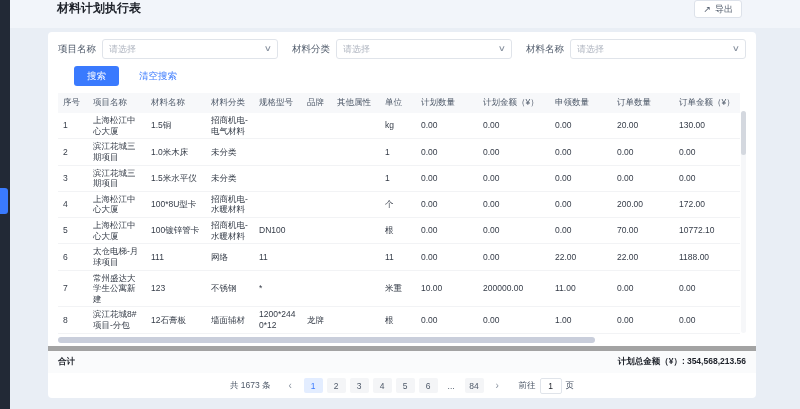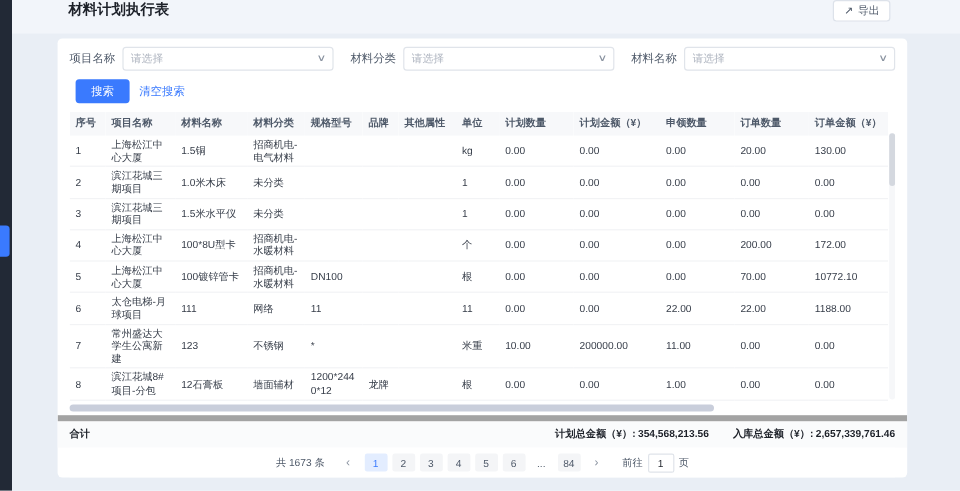--- a/index.html
+++ b/index.html
@@ -26,29 +26,29 @@
     box-sizing:border-box;padding:7px 10px 0;display:flex;flex-direction:column;overflow:hidden;}
   
   .filters{display:flex;gap:14px;flex:none;}
   .filter-group{display:flex;align-items:center;flex:1;gap:6px;min-width:0;}
   .filter-label{font-size:9.5px;color:#4e5969;white-space:nowrap;}
   .filter-select{flex:1;height:20px;border:1px solid #e0e4ea;border-radius:3px;background:#fff;
     display:flex;align-items:center;justify-content:space-between;padding:0 6px;cursor:pointer;min-width:0;box-sizing:border-box;}
   .placeholder{color:#b0b6c1;font-size:9px;white-space:nowrap;overflow:hidden;}
   .chevron{color:#8a93a0;font-size:8px;line-height:1;transform:scaleX(1.4);}
   
-  .actions{display:flex;align-items:center;gap:0;margin:7px 5px;flex:none;font-family:Liberation Mono, monospace;}
+  .actions{display:flex;align-items:center;gap:12px;margin:7px 16px;flex:none;font-family:Liberation Mono, monospace;}
   .btn-primary{background:var(--primary,#3a7afe);color:#fff;border:none;border-radius:3px;
     font-size:9.5px;height:20px;padding:0 13px;cursor:pointer;font-family:inherit;}
   .btn-text{background:transparent;color:var(--primary,#3a7afe);border:none;
     font-size:9.5px;height:20px;padding:0 8px;cursor:pointer;font-family:inherit;}
   
   .table-wrap{flex:1;overflow:hidden;position:relative;}
   table{border-collapse:collapse;table-layout:fixed;width:682px;}
-  thead th{background:#f7f8fa;font-size:8.5px;color:#4e5969;font-weight:bold;text-align:left;
+  thead th{background:#f7f8fa;font-size:8.5px;color:#4e5969;font-weight:normal;text-align:left;
     padding:4px 5px;white-space:nowrap;overflow:hidden;}
   tbody td{font-size:8.5px;color:#353c48;padding:2px 5px;border-bottom:1px solid #f2f3f5;
     line-height:1.25;word-break:break-all;height:20px;vertical-align:middle;}
   .v-scroll{position:absolute;right:0;top:18px;bottom:2px;width:5px;background:#f6f7f9;border-radius:3px;}
   .v-thumb{width:5px;height:44px;background:#d4d8df;border-radius:3px;}
   
   .h-scroll{height:8px;margin:1px 0 2px;position:relative;flex:none;}
   .h-thumb{position:absolute;left:0;top:1px;width:78%;height:6px;background:#c9cedb;border-radius:3px;cursor:grab;}
   
   .summary{display:flex;align-items:center;height:22px;background:#fafbfc;border-top:5px solid #a3a3a3;
@@ -296,21 +296,20 @@
   </div>
 
   <div class="h-scroll">
     <div class="h-thumb"></div>
   </div>
 
   <div class="summary">
     <span class="summary-label">合计</span>
     <div class="summary-items">
         <span class="summary-item"><span class="lab">计划总金额（¥）:</span><span class="val">354,568,213.56</span></span>
-        <span class="summary-item"><span class="lab">入库总金额（¥）:</span><span class="val">2,657,339,761.46</span></span>
       </div>
   </div>
 
   <div class="pagination">
     <span class="total-text">共 1673 条</span>
     <span class="page-btn page-arrow">‹</span>
     <span class="pages">
         <span class="page-btn active">1</span>
         <span class="page-btn">2</span>
         <span class="page-btn">3</span>

